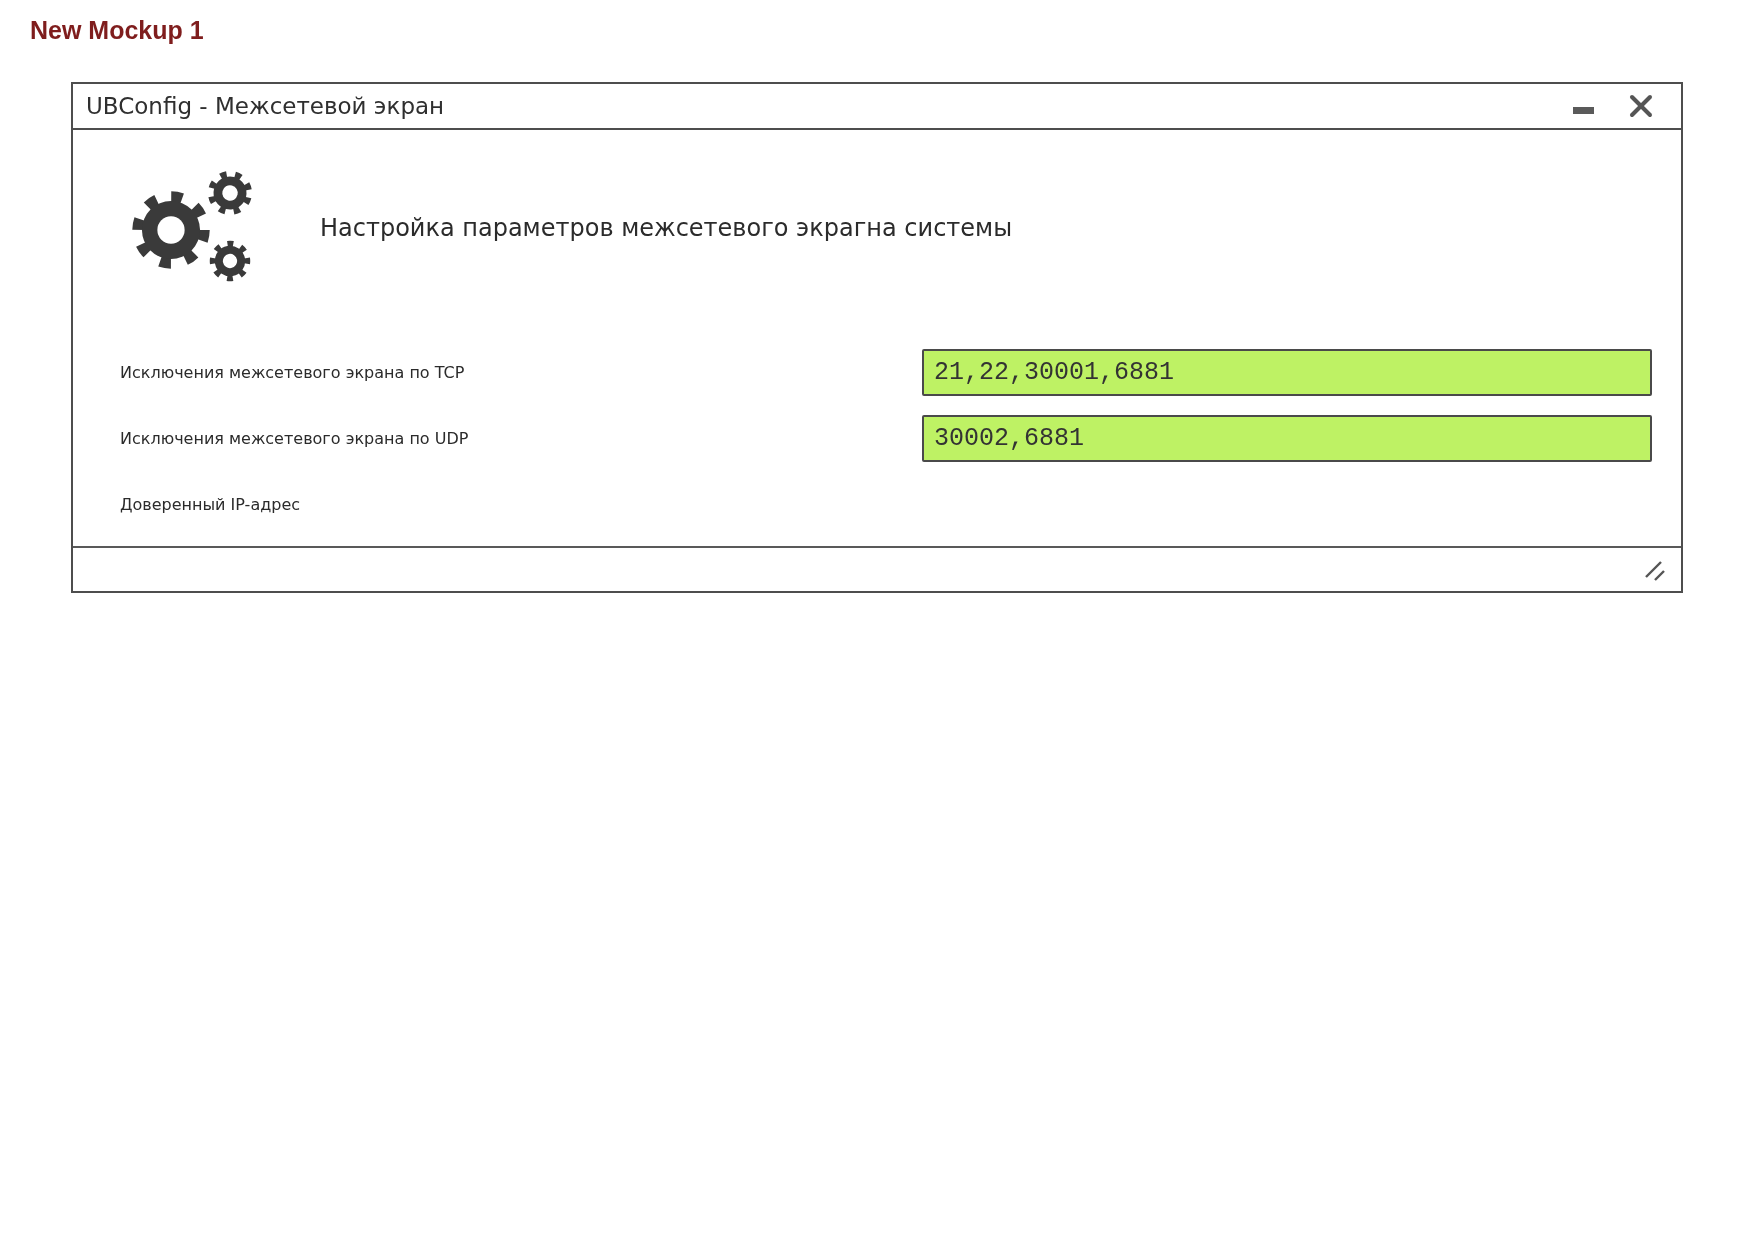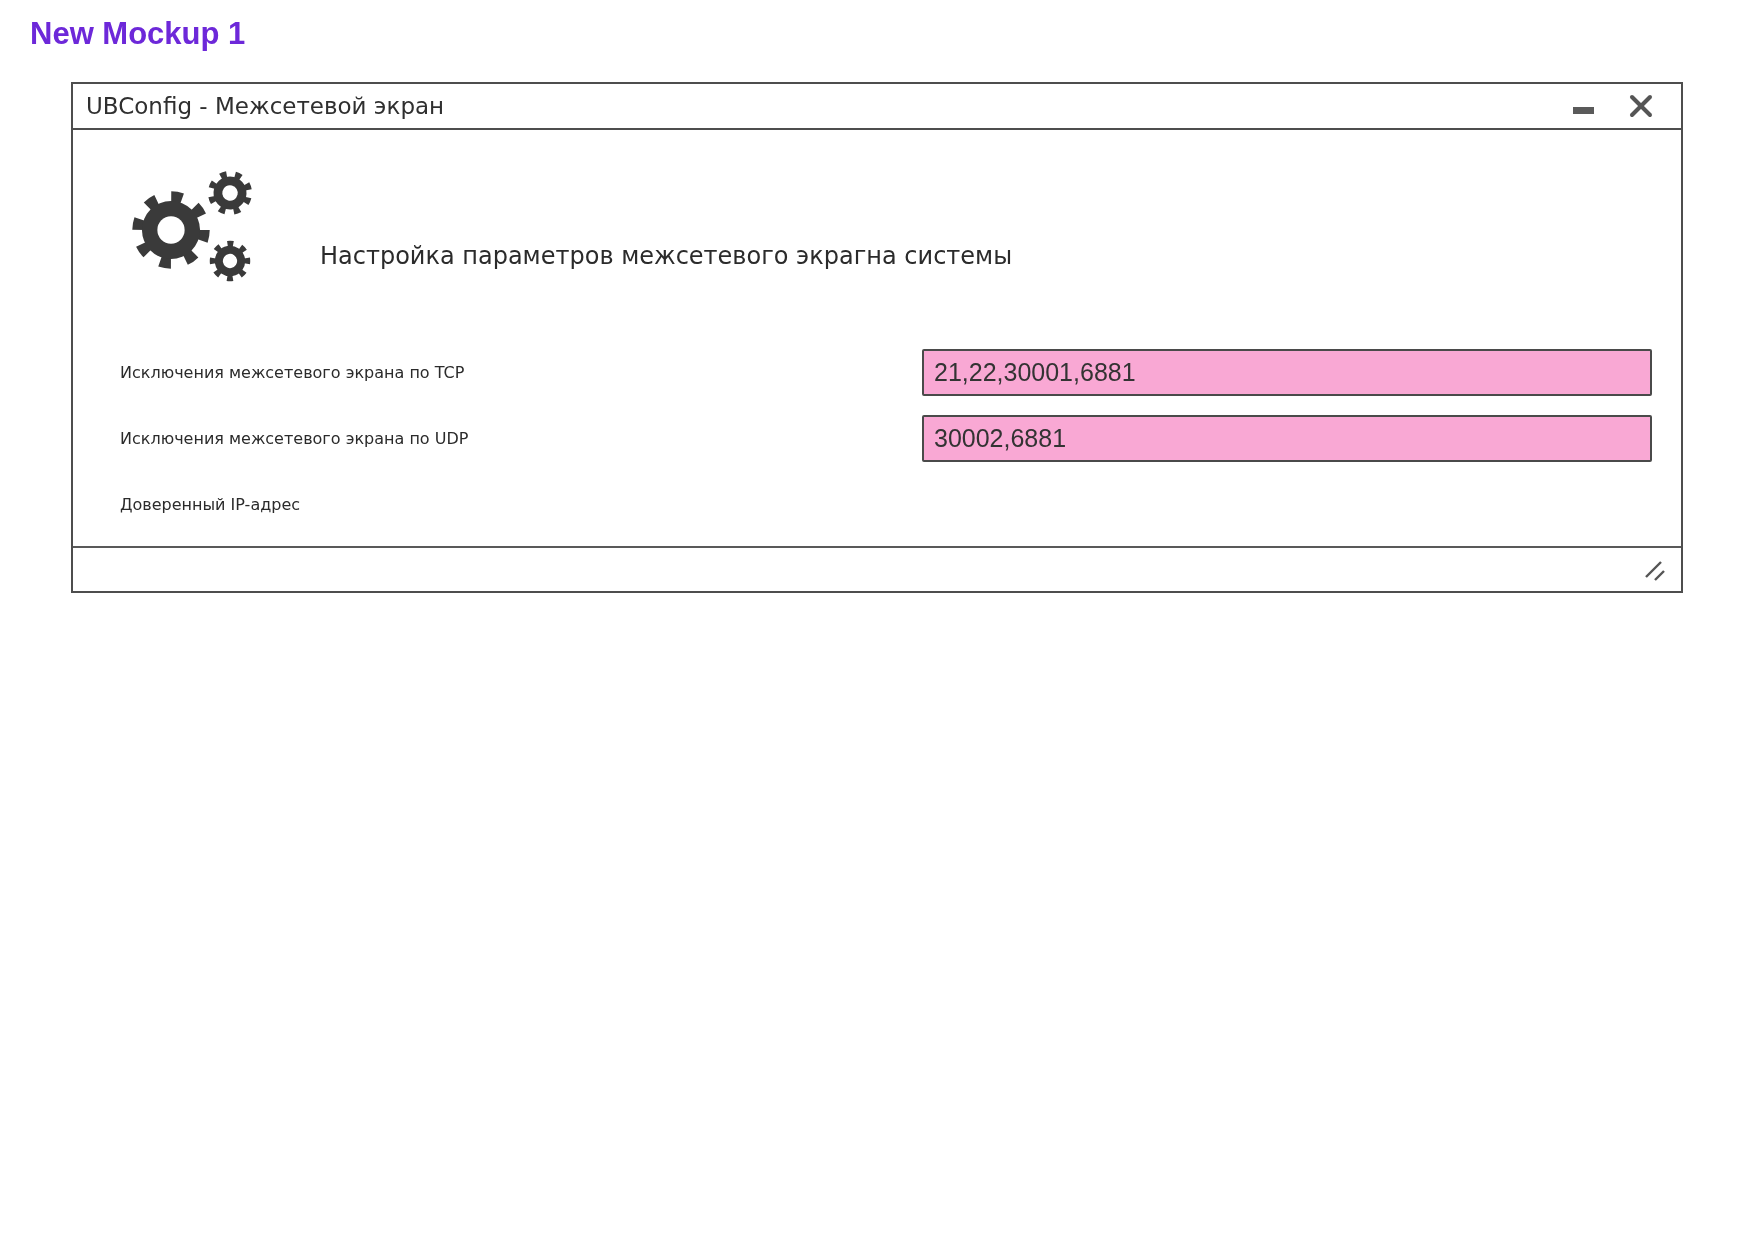--- a/index.html
+++ b/index.html
@@ -7,21 +7,21 @@
     width: 1753px; height: 1240px;
     background: #ffffff;
     font-family: "DejaVu Sans", "Liberation Sans", sans-serif;
     overflow: hidden;
   }
   .canvas { position: relative; width: 1753px; height: 1240px; }
 
   .mockup-title {
     position: absolute; left: 30px; top: 16px;
     font-family: "Liberation Sans", sans-serif;
-    font-size: 31px; font-weight: bold; color: #6d28d9;
+    font-size: 25px; font-weight: bold; color: #7f1d1d;
   }
 
   .window {
     position: absolute; left: 71px; top: 82px;
     width: 1612px; height: 511px;
     border: 2px solid #4e4e4e;
     background: #ffffff;
   }
 
   .titlebar {
@@ -44,33 +44,33 @@
   .content { position: absolute; left: 0; top: 48px; right: 0; bottom: 47px; }
 
   .icon-block { position: absolute; left: 54px; top: 36px; width: 130px; height: 126px; }
   .gear { position: absolute; }
   .gear-large  { left: 0px;  top: 18px; width: 88px;  height: 88px; }
   .gear-top    { left: 78px; top: 0px;  width: 50px;  height: 50px; transform: rotate(14deg); }
   .gear-bottom { left: 80px; top: 70px; width: 46px;  height: 46px; transform: rotate(-10deg); }
 
   .description {
     position: absolute; left: 247px; top: 82px;
-    font-size: 24px; color: #2b2b2b; white-space: nowrap; margin-top: 28px;
+    font-size: 24px; color: #2b2b2b; white-space: nowrap;
   }
 
   .field-label {
     position: absolute; left: 47px; height: 47px;
     display: flex; align-items: center;
     font-size: 16px; color: #2b2b2b; white-space: nowrap;
   }
   .field-input {
     position: absolute; left: 849px; width: 730px; height: 47px;
     border: 2px solid #4a4a4a; border-radius: 2px;
-    background: #f9a8d4;
-    font-family: Liberation Sans, sans-serif;
+    background: #bef264;
+    font-family: Liberation Mono, monospace;
     font-size: 25px; color: #333333;
     padding: 0 10px;
     outline: none;
   }
   .row-0 { top: 217px; }
   .row-1 { top: 283px; }
   .row-2 { top: 349px; }
 
   .statusbar {
     position: absolute; left: 0; right: 0; bottom: 0;

